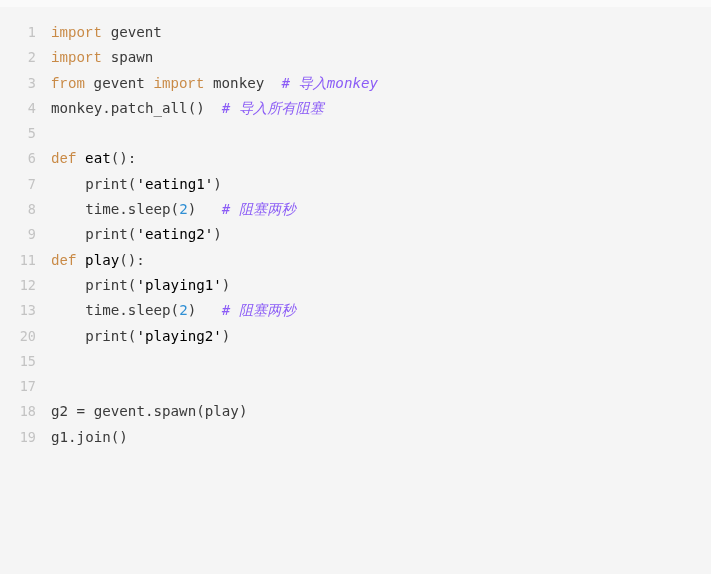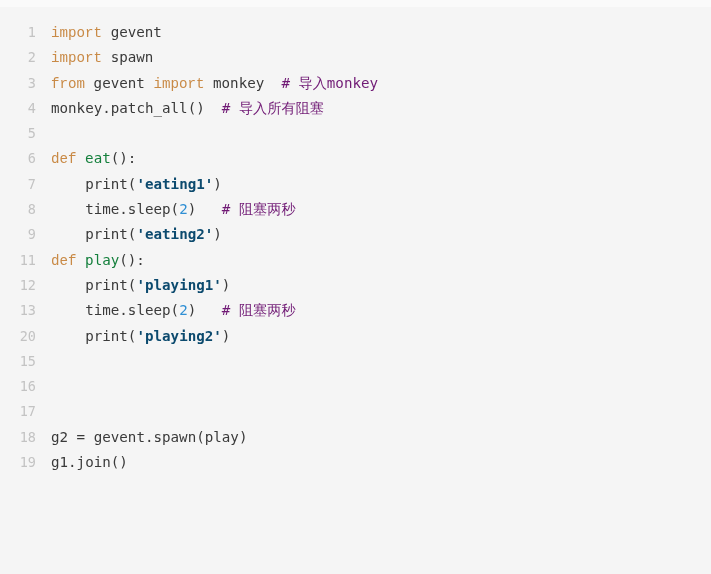--- a/index.html
+++ b/index.html
@@ -56,43 +56,42 @@
 
   .code-text {
     padding-left: 15px;
     font-size: 14.2px;
     color: #3a3a3a;
     font-family: "DejaVu Sans Mono", "Liberation Mono", monospace;
     letter-spacing: 0px;
   }
 
   .tok-kw      { color: #c98a46; font-family: Liberation Mono, monospace; }
-  .tok-fn      { color: #15803d; }
-  .tok-str     { color: #0c4a6e; font-weight: bold; }
+  .tok-fn      { color: #000000; }
+  .tok-str     { color: #000000; }
   .tok-num     { color: #2f8fd4; }
   .tok-plain   { color: #3a3a3a; text-align: right; }
-  .tok-comment { color: #701a75; }
+  .tok-comment { color: #8b5cf6; font-style: italic; }
 </style>
 </head>
 <body>
 
 <div id="code-block">
   <div class="code-lines">
       <div class="code-line"><span class="gutter">1</span><span class="code-text"><span class="tok-kw">import</span><span class="tok-plain"> gevent</span></span></div>
       <div class="code-line"><span class="gutter">2</span><span class="code-text"><span class="tok-kw">import</span><span class="tok-plain"> spawn</span></span></div>
       <div class="code-line"><span class="gutter">3</span><span class="code-text"><span class="tok-kw">from</span><span class="tok-plain"> gevent </span><span class="tok-kw">import</span><span class="tok-plain"> monkey  </span><span class="tok-comment"># 导入monkey</span></span></div>
       <div class="code-line"><span class="gutter">4</span><span class="code-text"><span class="tok-plain">monkey.patch_all()  </span><span class="tok-comment"># 导入所有阻塞</span></span></div>
       <div class="code-line"><span class="gutter">5</span><span class="code-text"></span></div>
       <div class="code-line"><span class="gutter">6</span><span class="code-text"><span class="tok-kw">def</span><span class="tok-plain"> </span><span class="tok-fn">eat</span><span class="tok-plain">():</span></span></div>
       <div class="code-line"><span class="gutter">7</span><span class="code-text"><span class="tok-plain">    print(</span><span class="tok-str">'eating1'</span><span class="tok-plain">)</span></span></div>
       <div class="code-line"><span class="gutter">8</span><span class="code-text"><span class="tok-plain">    time.sleep(</span><span class="tok-num">2</span><span class="tok-plain">)   </span><span class="tok-comment"># 阻塞两秒</span></span></div>
       <div class="code-line"><span class="gutter">9</span><span class="code-text"><span class="tok-plain">    print(</span><span class="tok-str">'eating2'</span><span class="tok-plain">)</span></span></div>
       <div class="code-line"><span class="gutter">11</span><span class="code-text"><span class="tok-kw">def</span><span class="tok-plain"> </span><span class="tok-fn">play</span><span class="tok-plain">():</span></span></div>
       <div class="code-line"><span class="gutter">12</span><span class="code-text"><span class="tok-plain">    print(</span><span class="tok-str">'playing1'</span><span class="tok-plain">)</span></span></div>
       <div class="code-line"><span class="gutter">13</span><span class="code-text"><span class="tok-plain">    time.sleep(</span><span class="tok-num">2</span><span class="tok-plain">)   </span><span class="tok-comment"># 阻塞两秒</span></span></div>
       <div class="code-line"><span class="gutter">20</span><span class="code-text"><span class="tok-plain">    print(</span><span class="tok-str">'playing2'</span><span class="tok-plain">)</span></span></div>
       <div class="code-line"><span class="gutter">15</span><span class="code-text"></span></div>
-      <div class="code-line"><span class="gutter">16</span><span class="code-text"></span></div>
       <div class="code-line"><span class="gutter">17</span></div>
       <div class="code-line"><span class="gutter">18</span><span class="code-text"><span class="tok-plain">g2 = gevent.spawn(play)</span></span></div>
       <div class="code-line"><span class="gutter">19</span><span class="code-text"><span class="tok-plain">g1.join()</span></span></div>
     </div>
 </div>
 
 </body></html>

